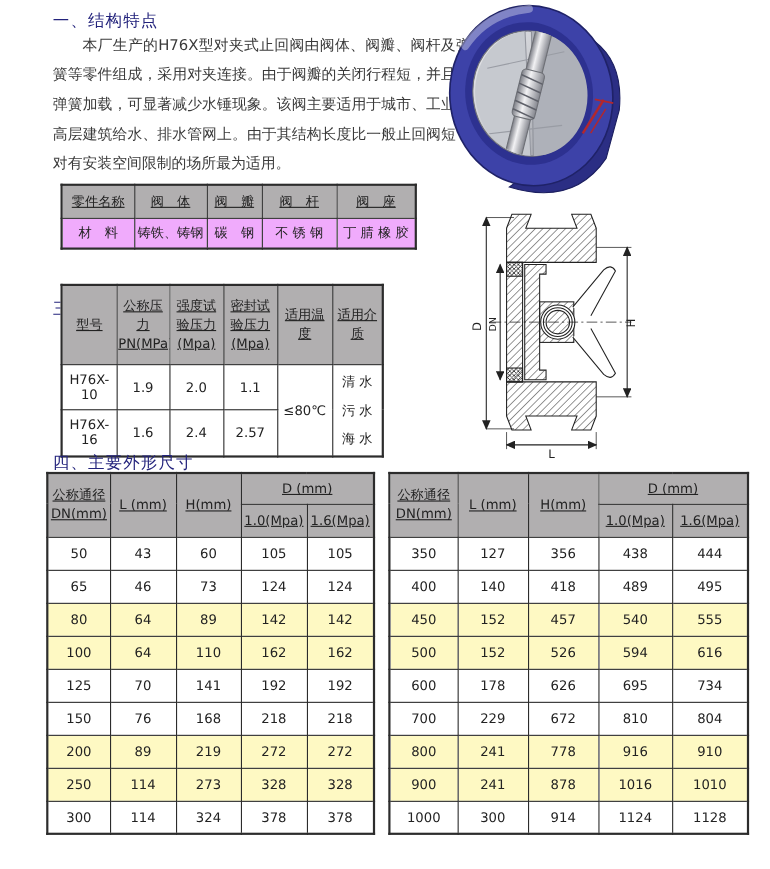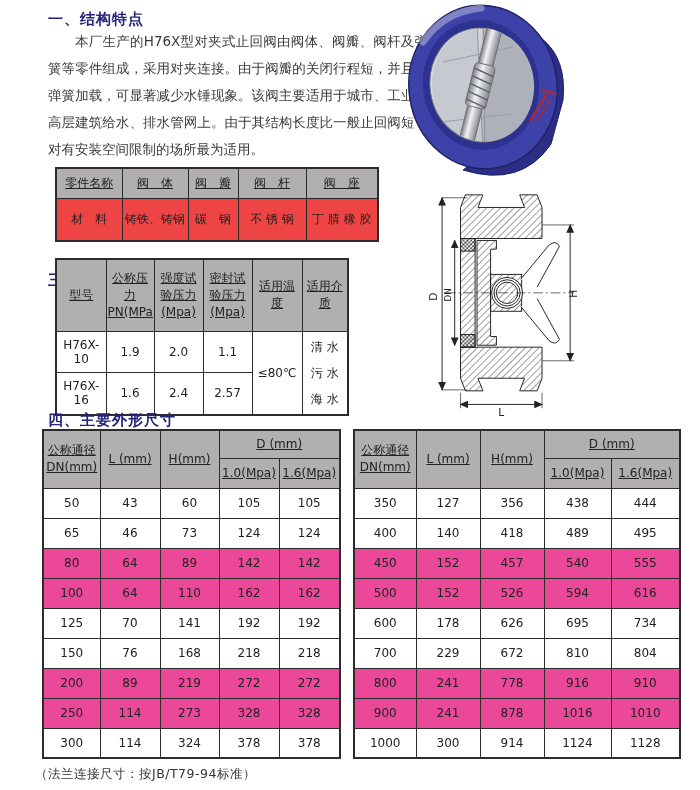--- a/index.html
+++ b/index.html
@@ -2,52 +2,52 @@
 <html><head>
 <meta charset="utf-8">
 <style>
   html,body{margin:0;padding:0;background:#f4f4f4;}
   #page{
     position:relative;width:700px;height:790px;background:#ffffff;
     font-family:"DejaVu Sans","Liberation Sans",sans-serif;
     color:#2e2e2e;overflow:hidden;
   }
   .sec-heading{
-    position:absolute;font-size:15px;font-weight:bold;color:#23237c;
+    position:absolute;font-size:15px;font-weight:normal;color:#23237c;
     letter-spacing:1px;white-space:nowrap;
   }
   #para{
     position:absolute;left:48px;top:28px;width:380px;
     font-size:13.5px;line-height:27px;text-align:justify;text-indent:2em;
     color:#3a3a3a;
   }
   table{border-collapse:collapse;table-layout:fixed;position:absolute;background:#fff;}
   table, th, td{border:1px solid #2c2c2c;}
   table{border-width:2px;}
   th,td{
     text-align:center;vertical-align:middle;font-size:12px;font-weight:normal;
     color:#222;padding:2px 1px;overflow:hidden;
   }
   th{background:#b1afb0;text-decoration:underline;}
   .pre{white-space:pre-line;line-height:17px;}
   
   #mat-table{left:55px;top:167px;width:322px;}
   #mat-table tr{height:30px;}
-  #mat-table tr.data-row{height:43px;background:#ef4444;}
+  #mat-table tr.data-row{height:28px;background:#f0abfc;}
   
   #tech-table{left:55px;top:258px;width:292px;}
   #tech-table thead tr{height:72px;}
   #tech-table tbody tr{height:31px;margin-left:44px;}
   
   .dim-table thead tr.r1{height:28px;}
   .dim-table thead tr.r2{height:30px;}
   .dim-table tbody tr{height:30px;}
   #dim-left{left:42px;top:429px;width:297px;}
   #dim-right{left:353px;top:429px;width:326px;}
-  .dim-table tbody tr.shaded td{background:#ec4899;}
+  .dim-table tbody tr.shaded td{background:#fef9c3;}
   #footer-note{
     position:absolute;left:35px;top:766px;font-size:12.5px;color:#333;
     letter-spacing:0.5px;
   }
   #valve-photo-box{position:absolute;left:403px;top:2px;width:180px;height:175px;}
   #valve-drawing-box{position:absolute;left:424px;top:190px;width:172px;height:228px;}
   svg text{font-family:"DejaVu Sans","Liberation Sans",sans-serif;}
 </style>
 </head>
 <body>
@@ -410,14 +410,13 @@
         <tr>
           <td>1000</td>
           <td>300</td>
           <td>914</td>
           <td>1124</td>
           <td>1128</td>
         </tr>
       </tbody>
   </table>
 
-  <div id="footer-note">（法兰连接尺寸：按JB/T79-94标准）</div>
 </div>
 
 </body></html>

